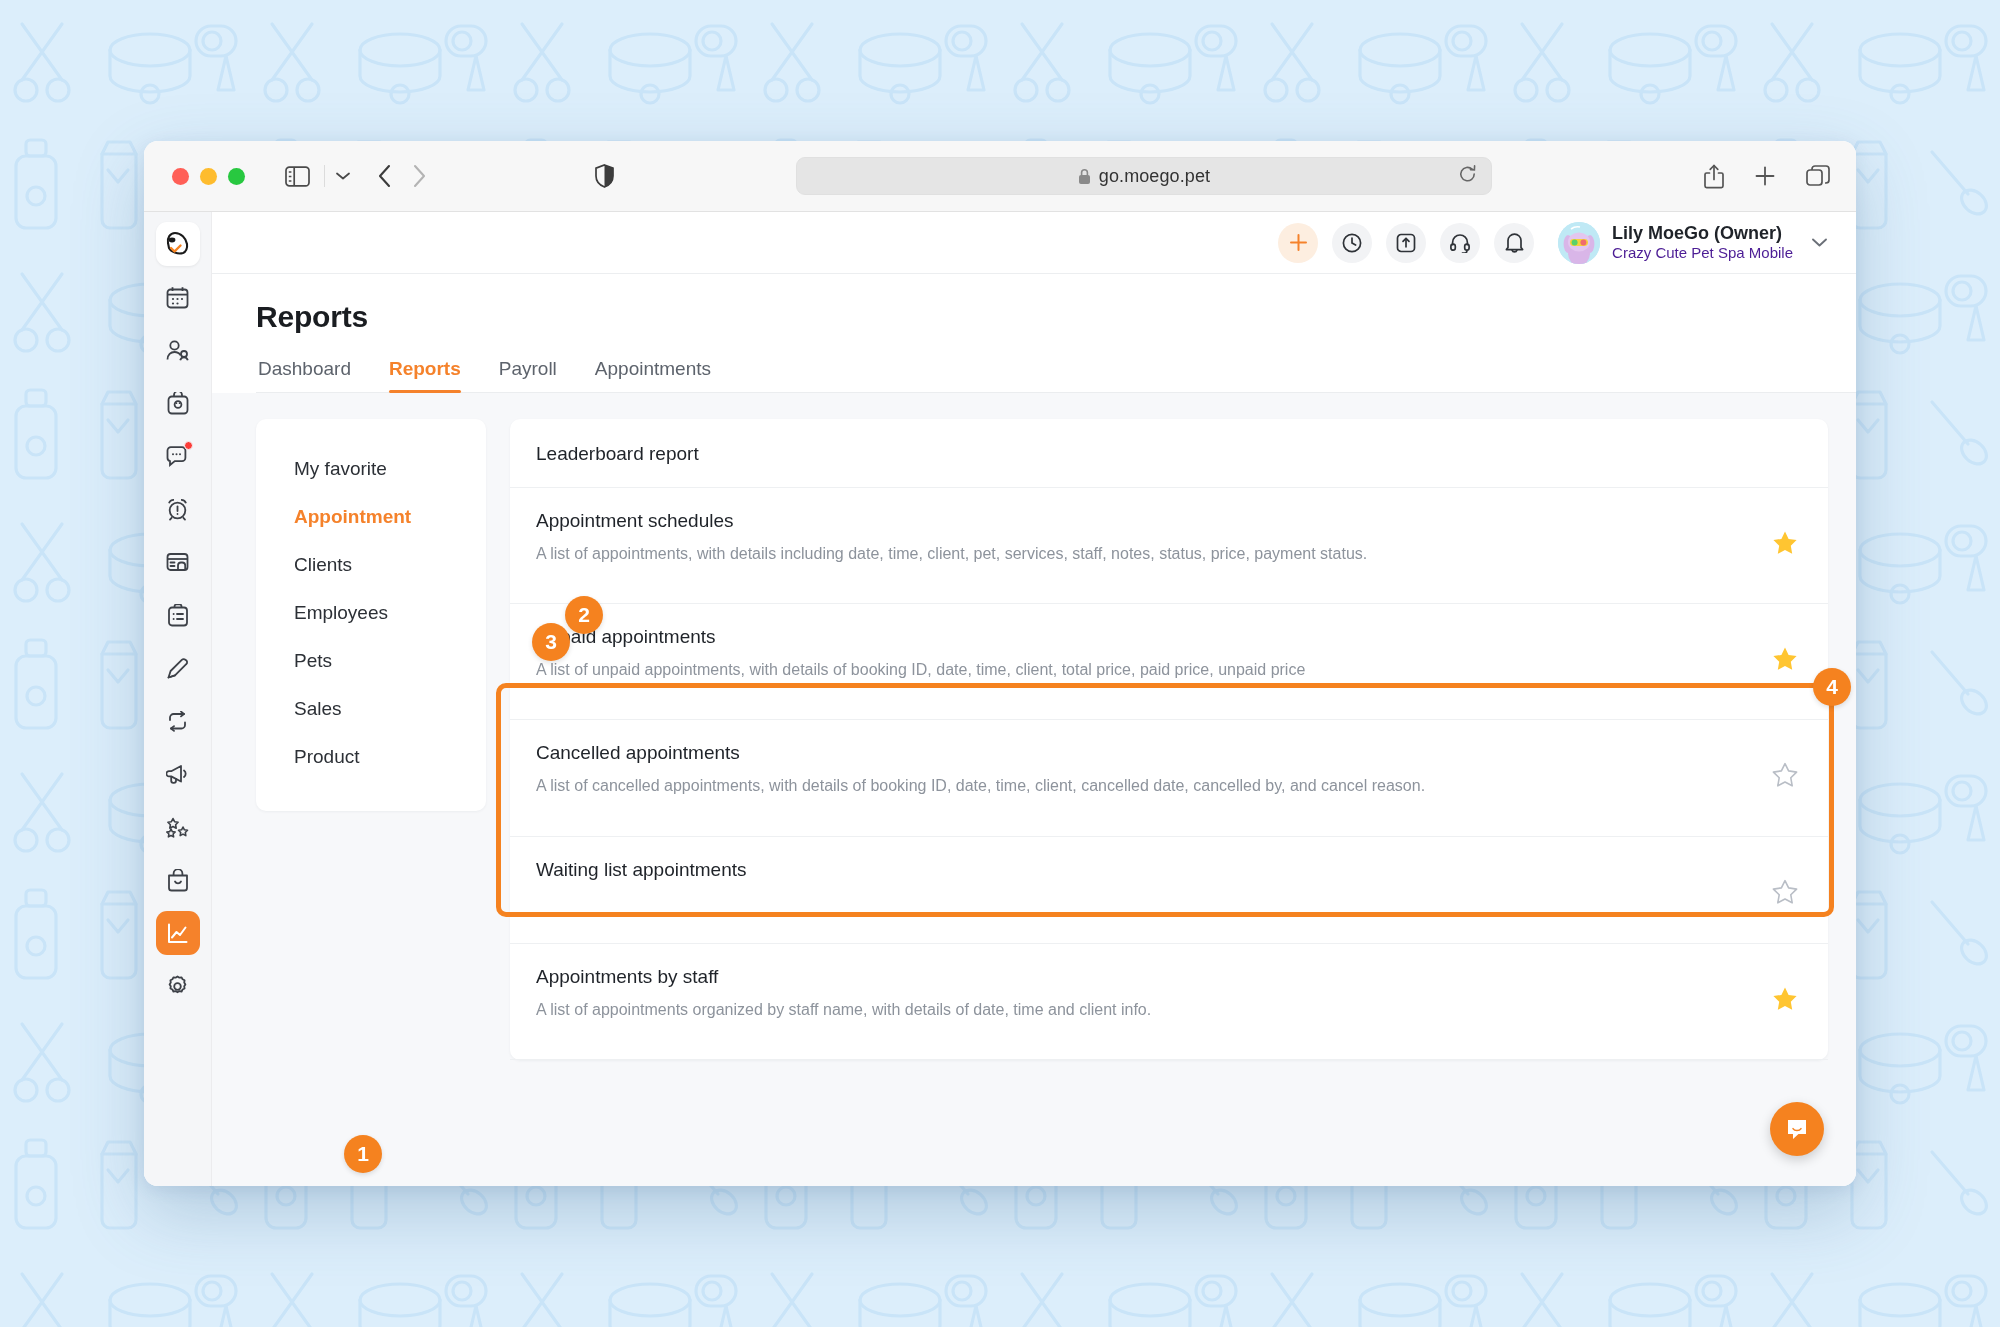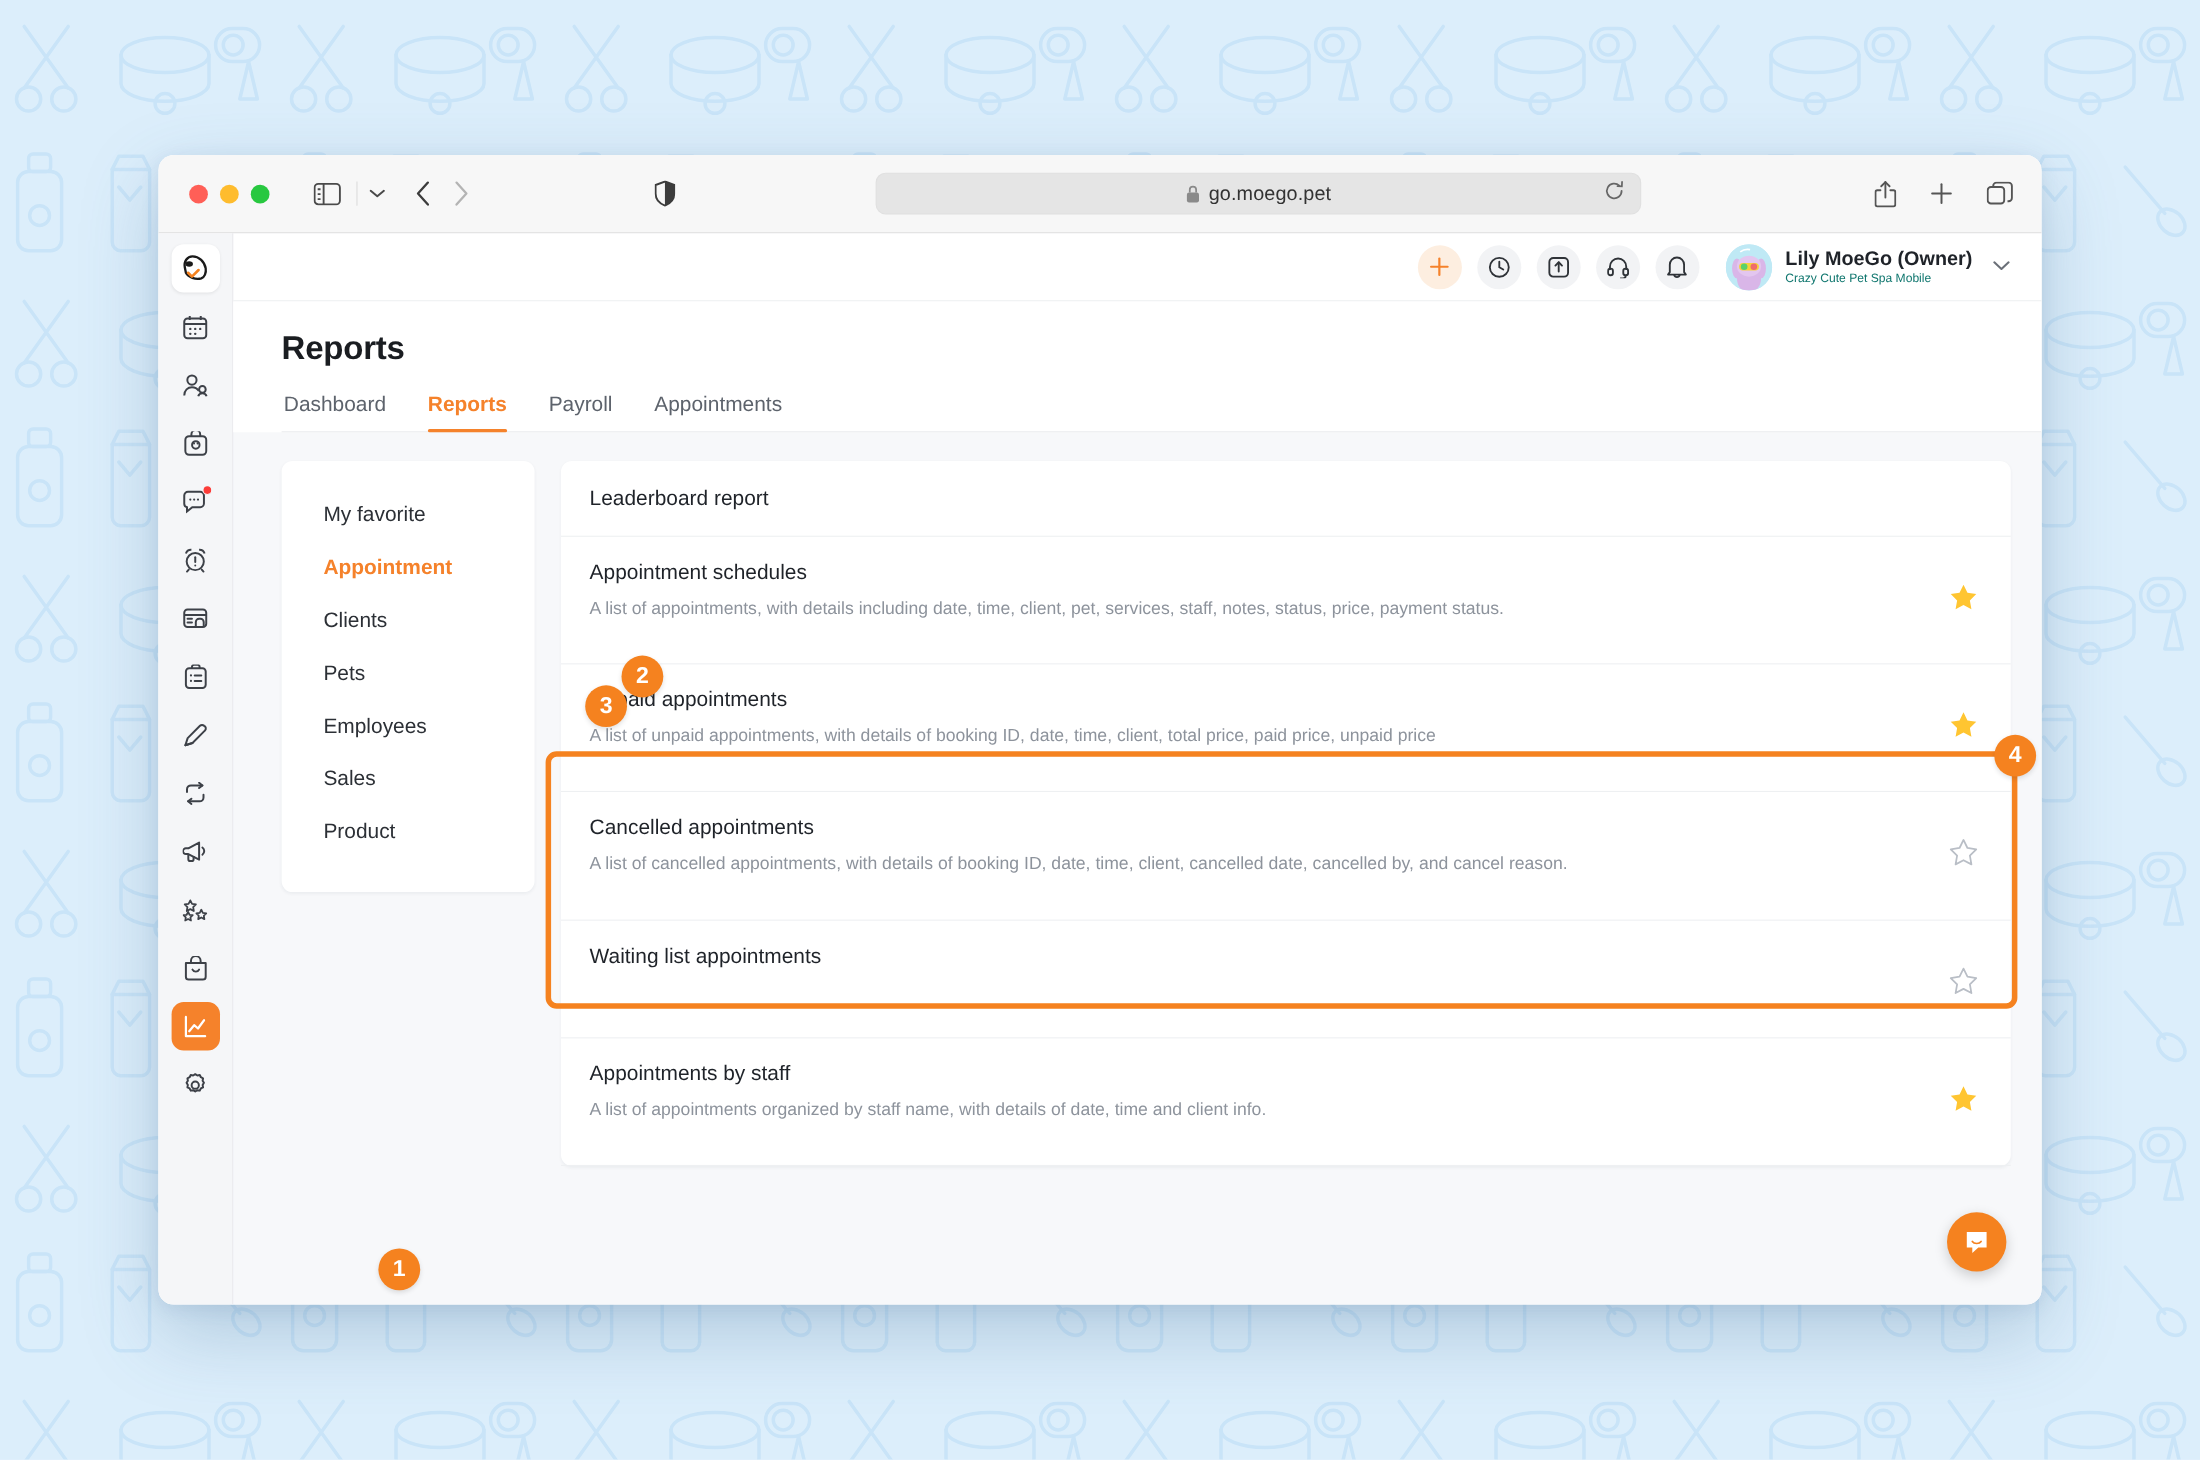--- a/index.html
+++ b/index.html
@@ -74,21 +74,21 @@
   .hdr-icon {
     width:40px; height:40px; border-radius:50%; background:#f2f3f5;
     display:flex; align-items:center; justify-content:center; color:#2f3338;
   }
   .hdr-icon.plus { background:#fdeee0; color:#f5822b; }
   #user-block { display:flex; align-items:center; gap:12px; margin-left:10px; }
   #avatar { width:42px; height:42px; border-radius:50%; overflow:hidden; background:#bfe9f5; flex-shrink:0; }
   #avatar svg{display:block;}
   .user-texts { line-height:1.25; }
   #user-name { font-size:18px; color:#1f2329; font-weight:600; white-space:nowrap;}
-  #user-org { font-size:11px; color:#0f766e; white-space:nowrap; }
+  #user-org { font-size:15px; color:#4c1d95; white-space:nowrap; }
   #user-chev { color:#6b7078; margin-left:6px; }
 
   
   #page-header { background:#fff; padding:26px 0 0 44px; position:relative; }
   #page-title { font-size:30px; font-weight:700; color:#1a1d21; letter-spacing:-.2px;}
   #tabs { display:flex; gap:38px; margin-top:24px; border-bottom:1px solid #ebedef; padding-left:2px;}
   .tab { font-size:19px; color:#5d636c; padding-bottom:12px; position:relative; white-space:nowrap;}
   .tab.active { color:#f5822b; font-weight:600; }
   .tab.active::after {
     content:""; position:absolute; left:0; right:0; bottom:-1px; height:3px;
@@ -495,22 +495,22 @@
         </div>
         <div class="marker" id="marker-2">2</div>
       </div>
 
       <div id="content">
 
         <div id="category-card">
           <div class="cat-item">My favorite</div>
           <div class="cat-item active">Appointment</div>
           <div class="cat-item">Clients</div>
+          <div class="cat-item">Employees</div>
           <div class="cat-item">Pets</div>
-          <div class="cat-item">Employees</div>
           <div class="cat-item">Sales</div>
           <div class="cat-item">Product</div>
           <div class="marker" id="marker-3">3</div>
         </div>
 
         <div id="report-card">
           <div id="report-card-title">Leaderboard report</div>
 
           <div class="report-row">
             <div class="row-texts">

